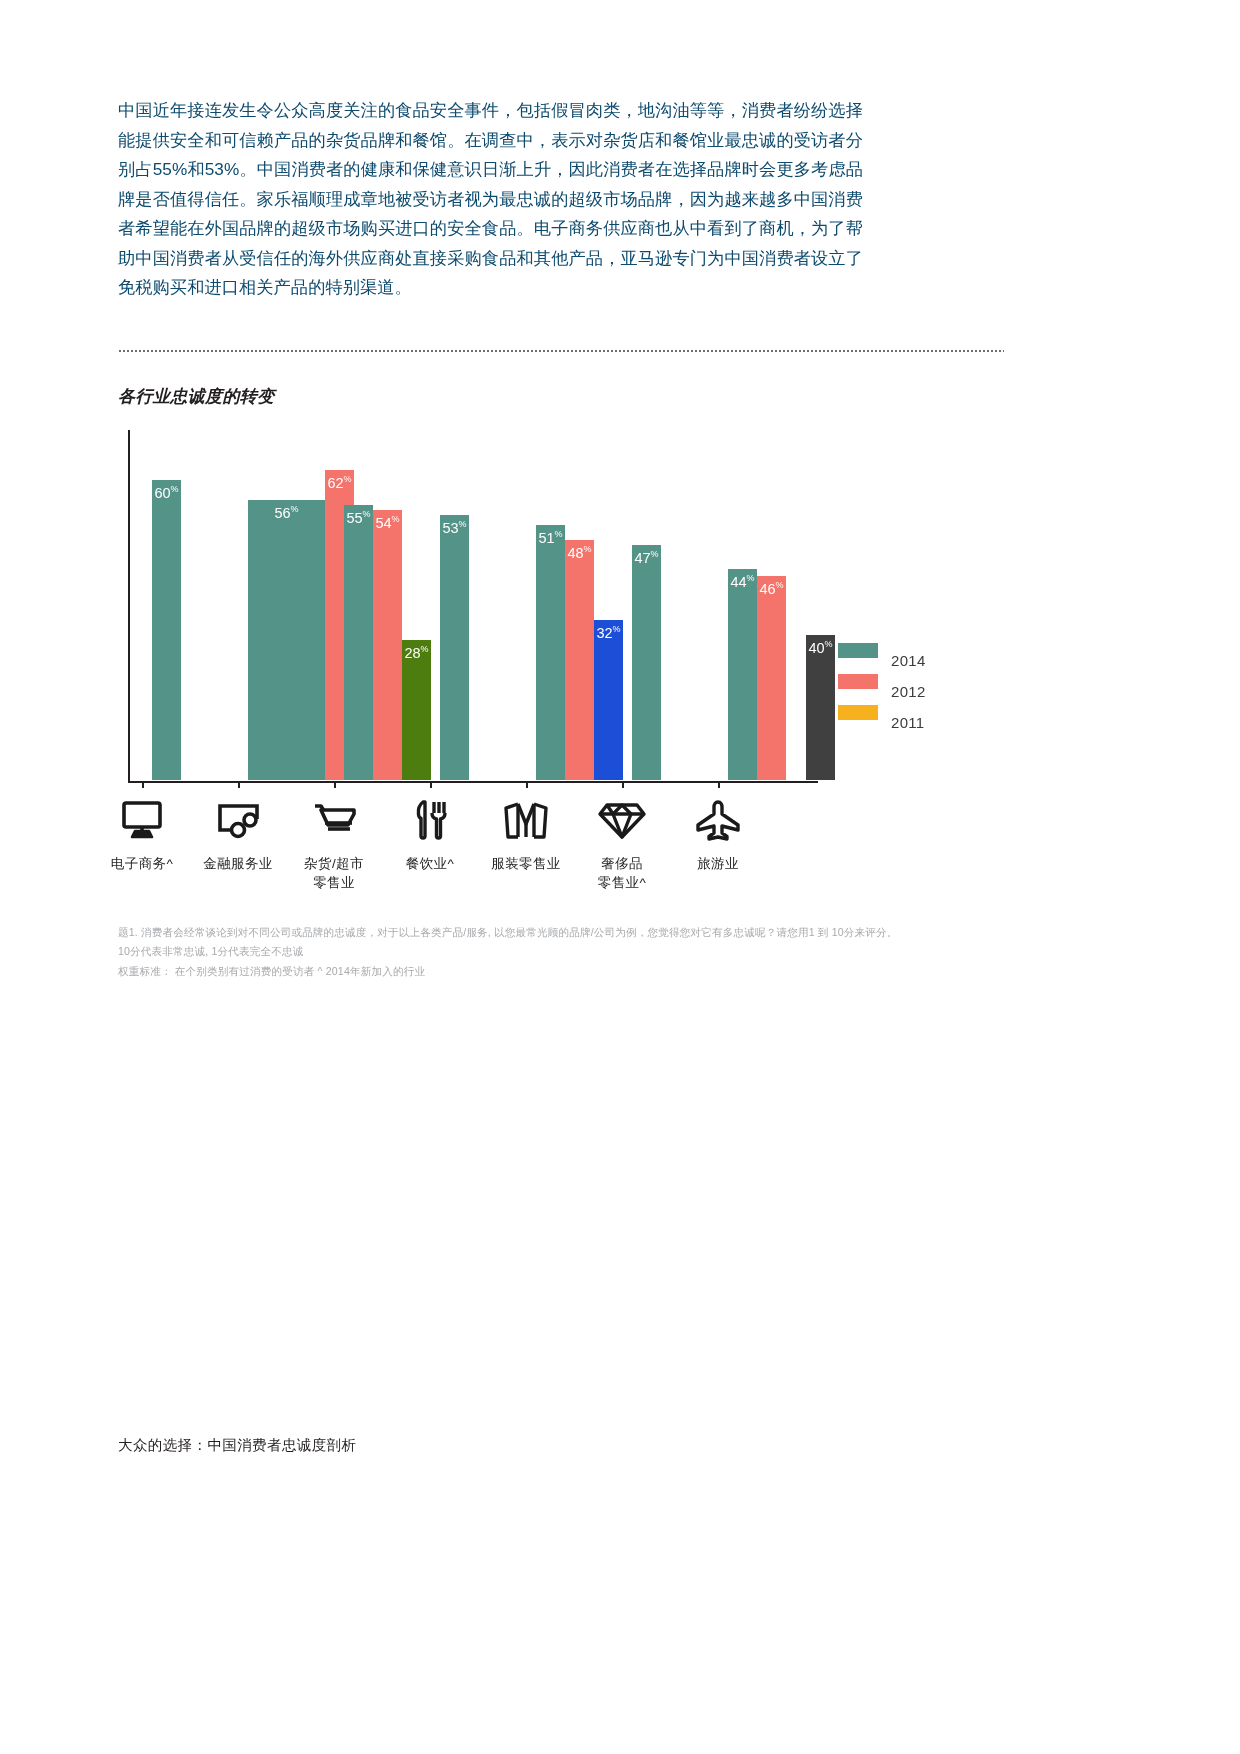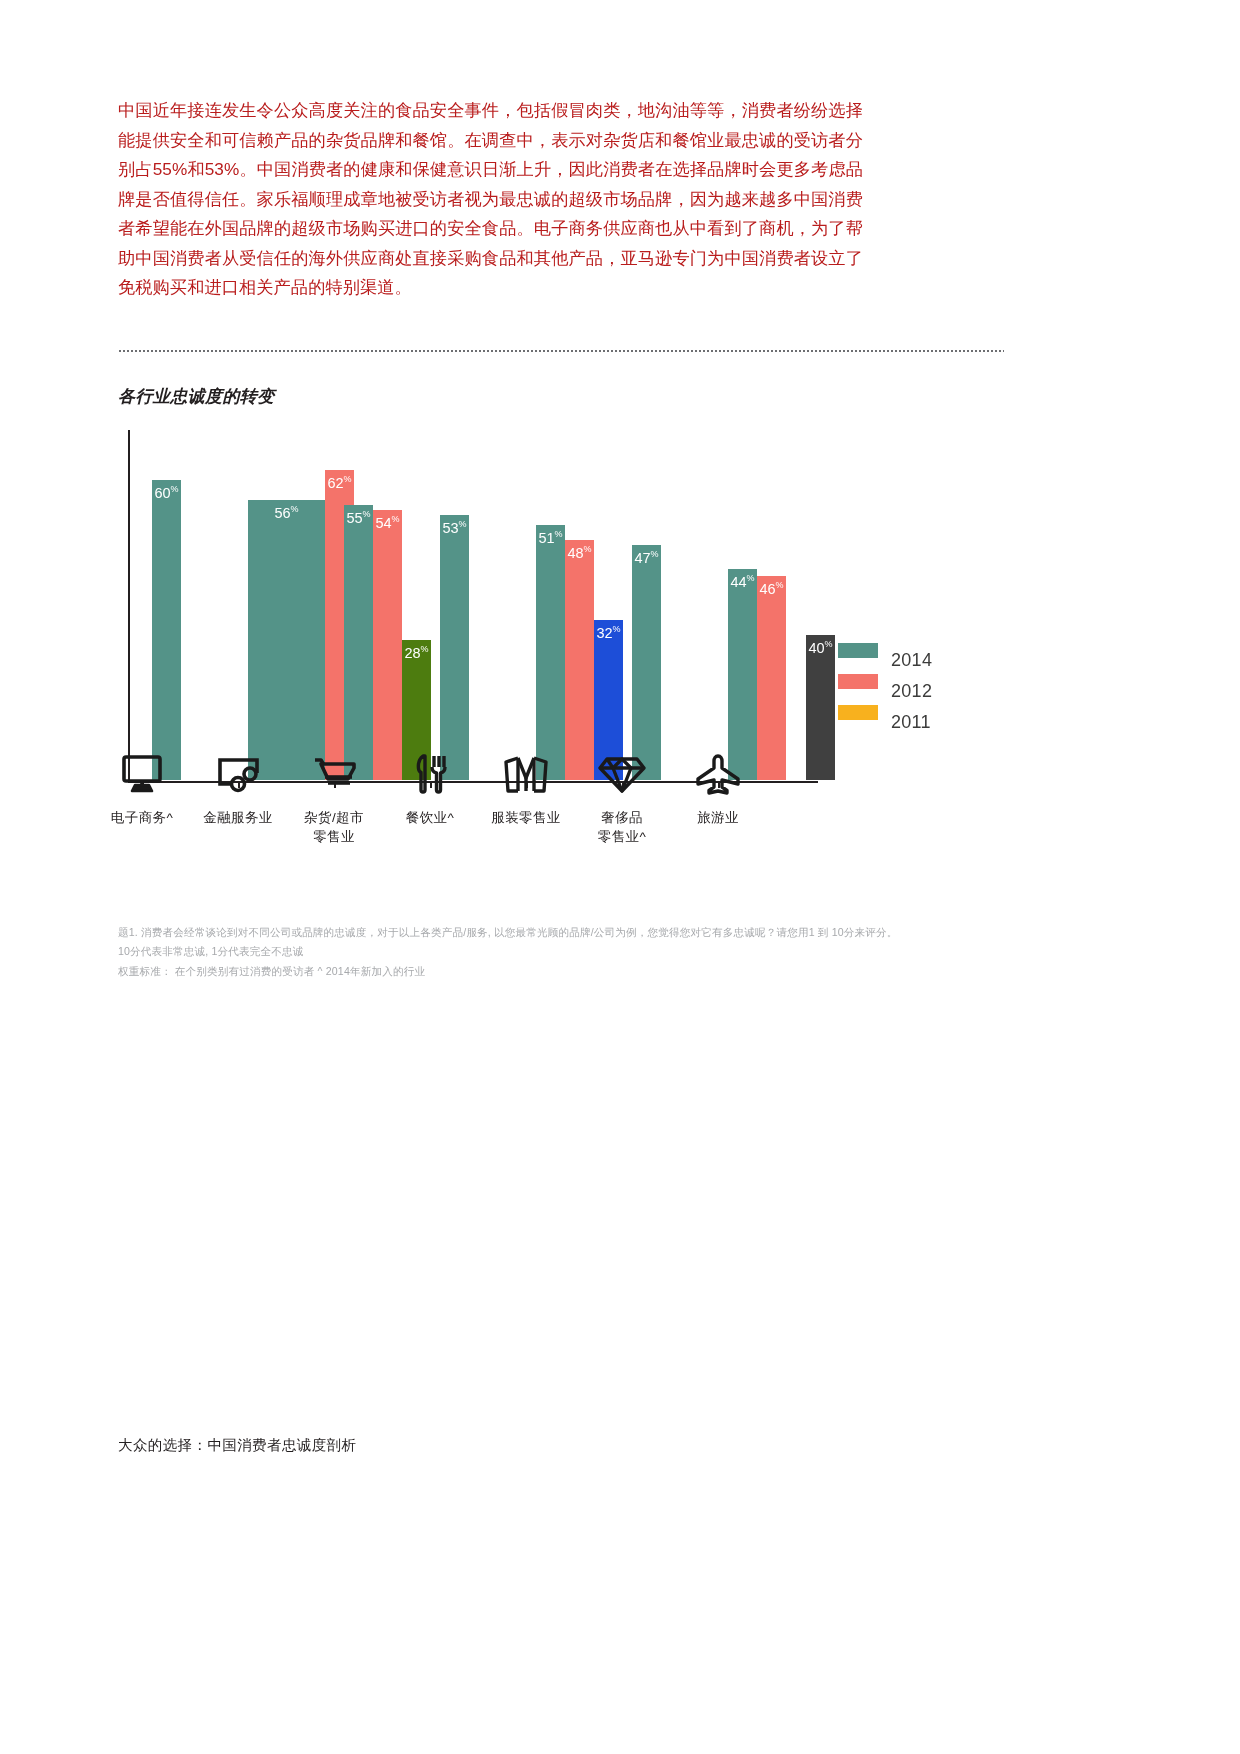--- a/index.html
+++ b/index.html
@@ -18,21 +18,21 @@
 
   
   #intro-paragraph {
     position: absolute;
     left: 118px;
     top: 96px;
     width: 745px;
     font-size: 17.2px;
     line-height: 29.5px;
     letter-spacing: 0.1px;
-    color: #b91c1c;
+    color: #0c4a6e;
     text-align: justify;
     text-justify: inter-character;
   }
 
   
   #section-divider {
     position: absolute;
     left: 118px;
     top: 350px;
     width: 886px;
@@ -136,31 +136,31 @@
     display: flex;
     align-items: center;
     height: 31px;
   }
   .legend-swatch {
     width: 40px;
     height: 15px;
     margin-right: 13px;
   }
   .legend-label {
-    font-size: 18px;
+    font-size: 15px;
     color: #3c3c3b;
     letter-spacing: 0.3px;
     margin-top: 19px;
   }
 
   
   #categories {
     position: absolute;
     left: 128px;
-    top: 749px;
+    top: 795px;
     width: 700px;
     height: 110px;
   }
   .category {
     position: absolute;
     top: 0;
     width: 120px;
     text-align: center;
   }
   .cat-icon {

